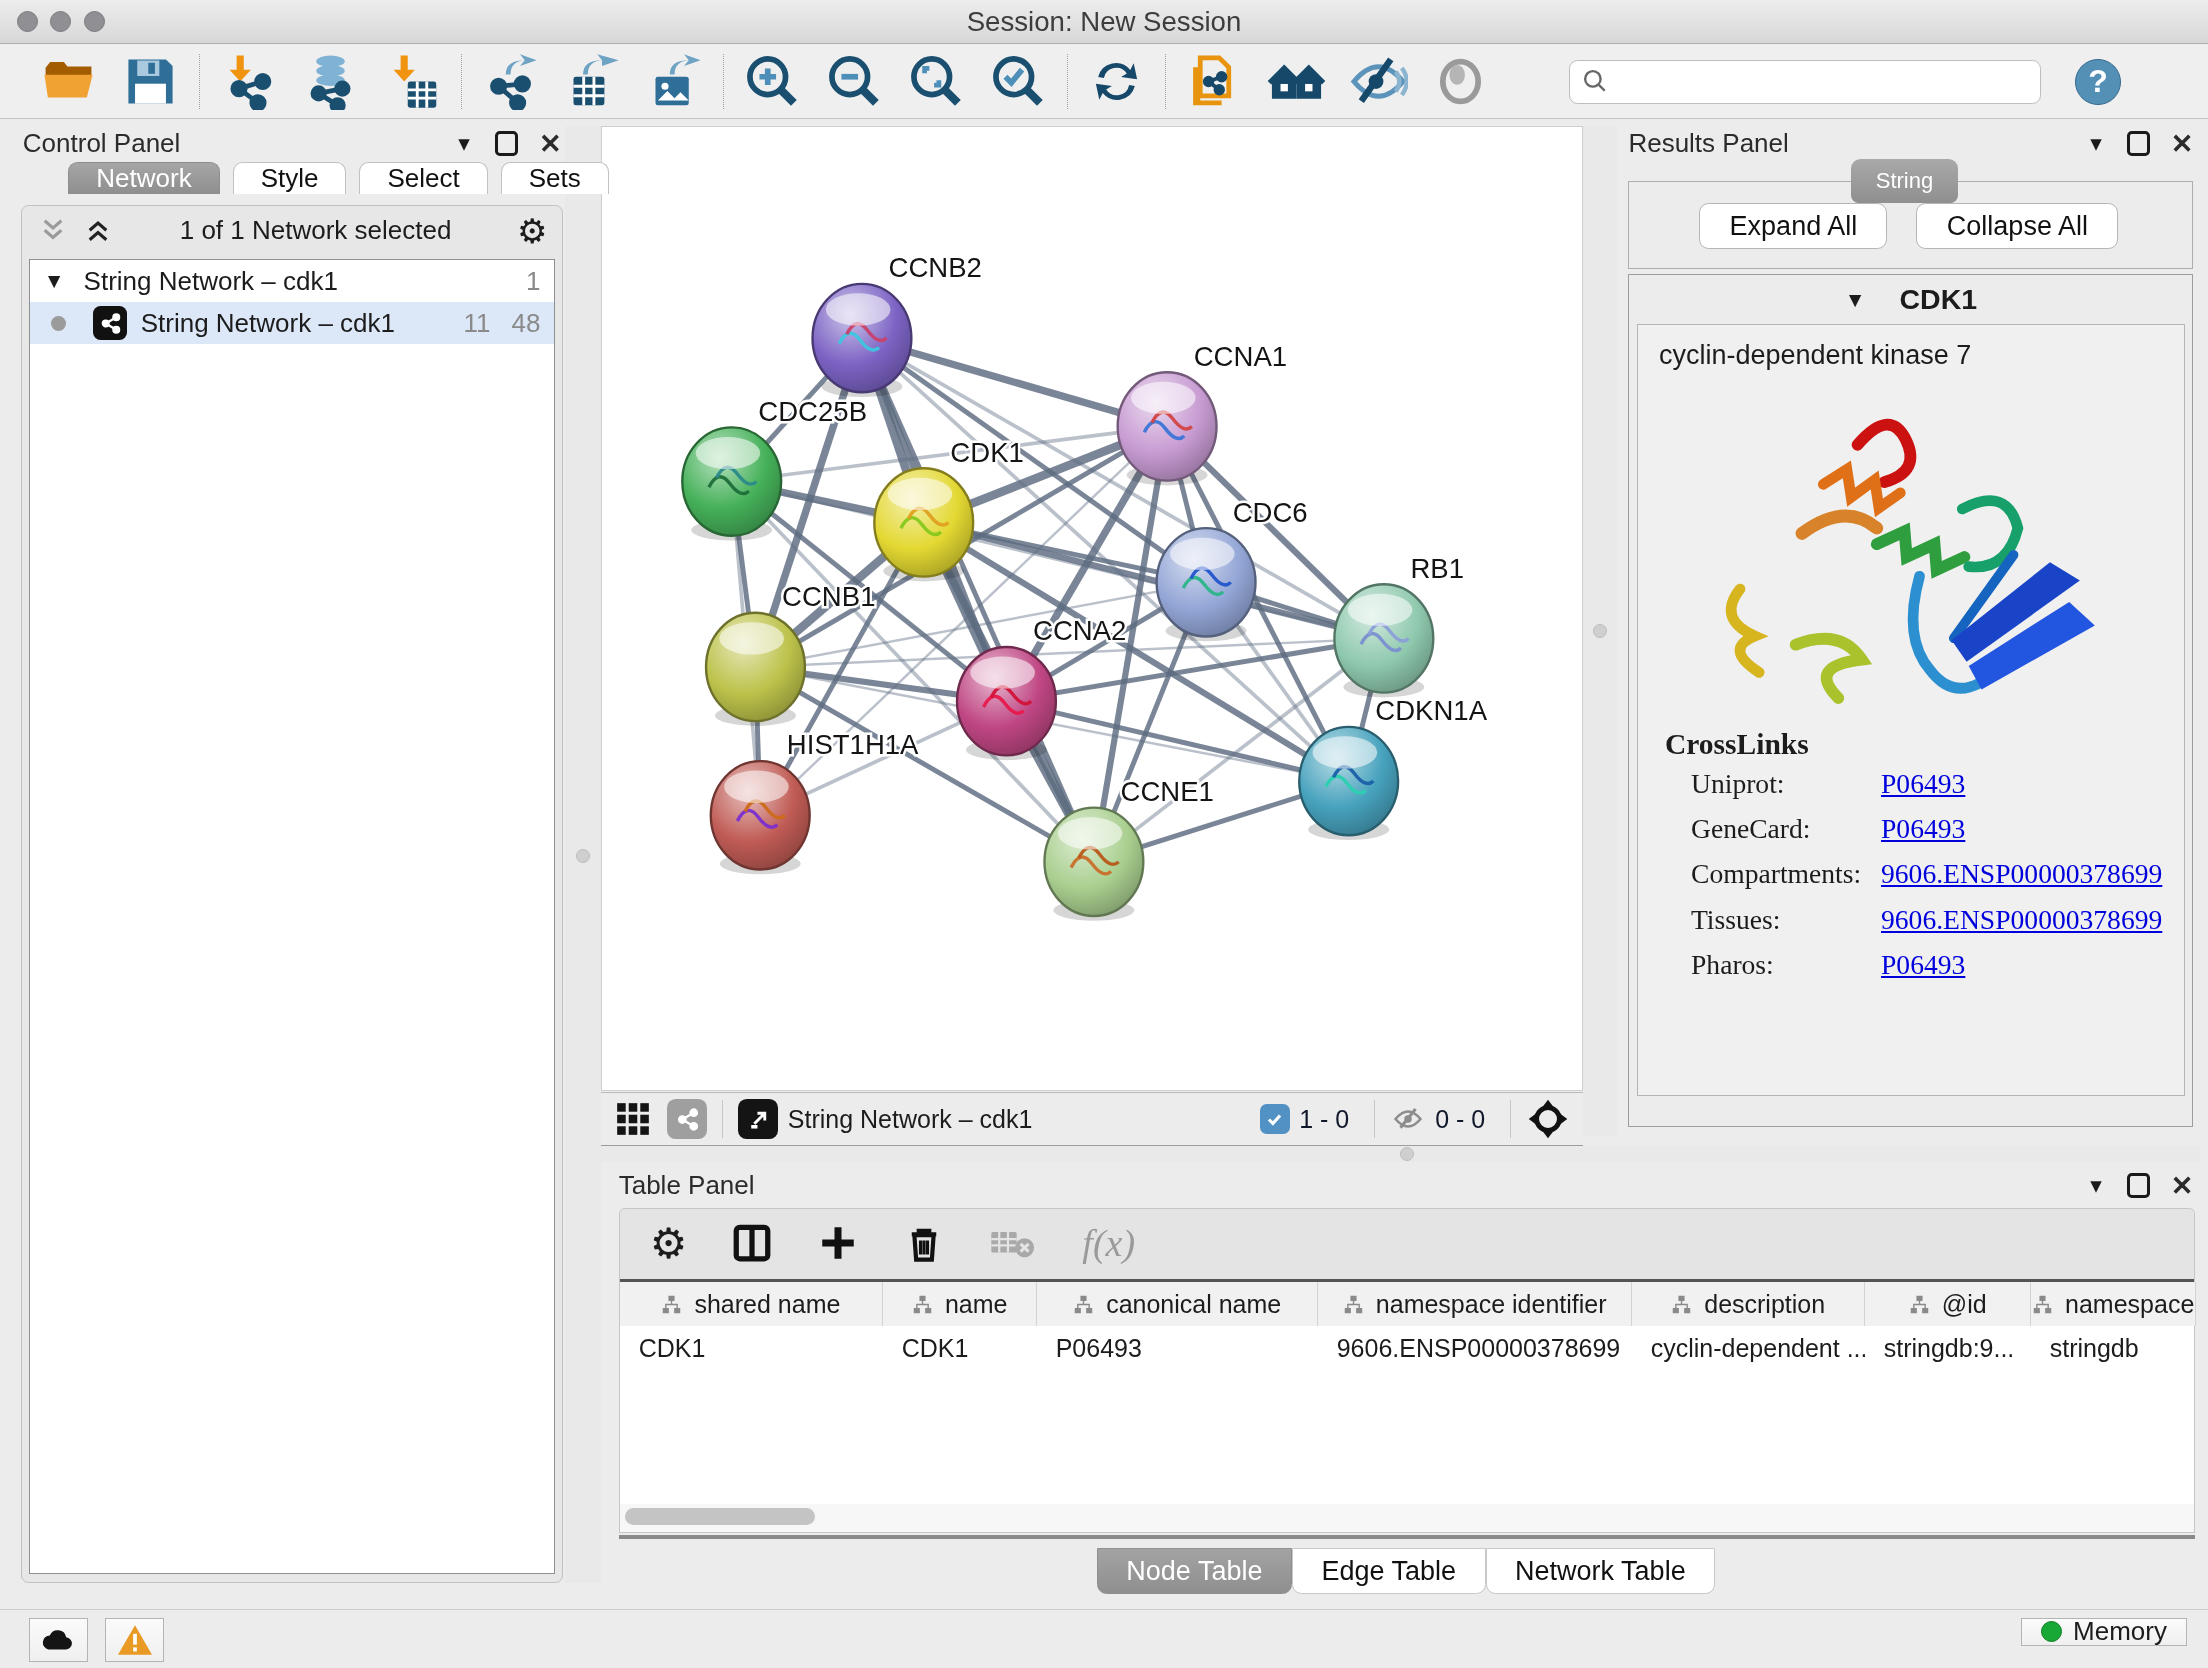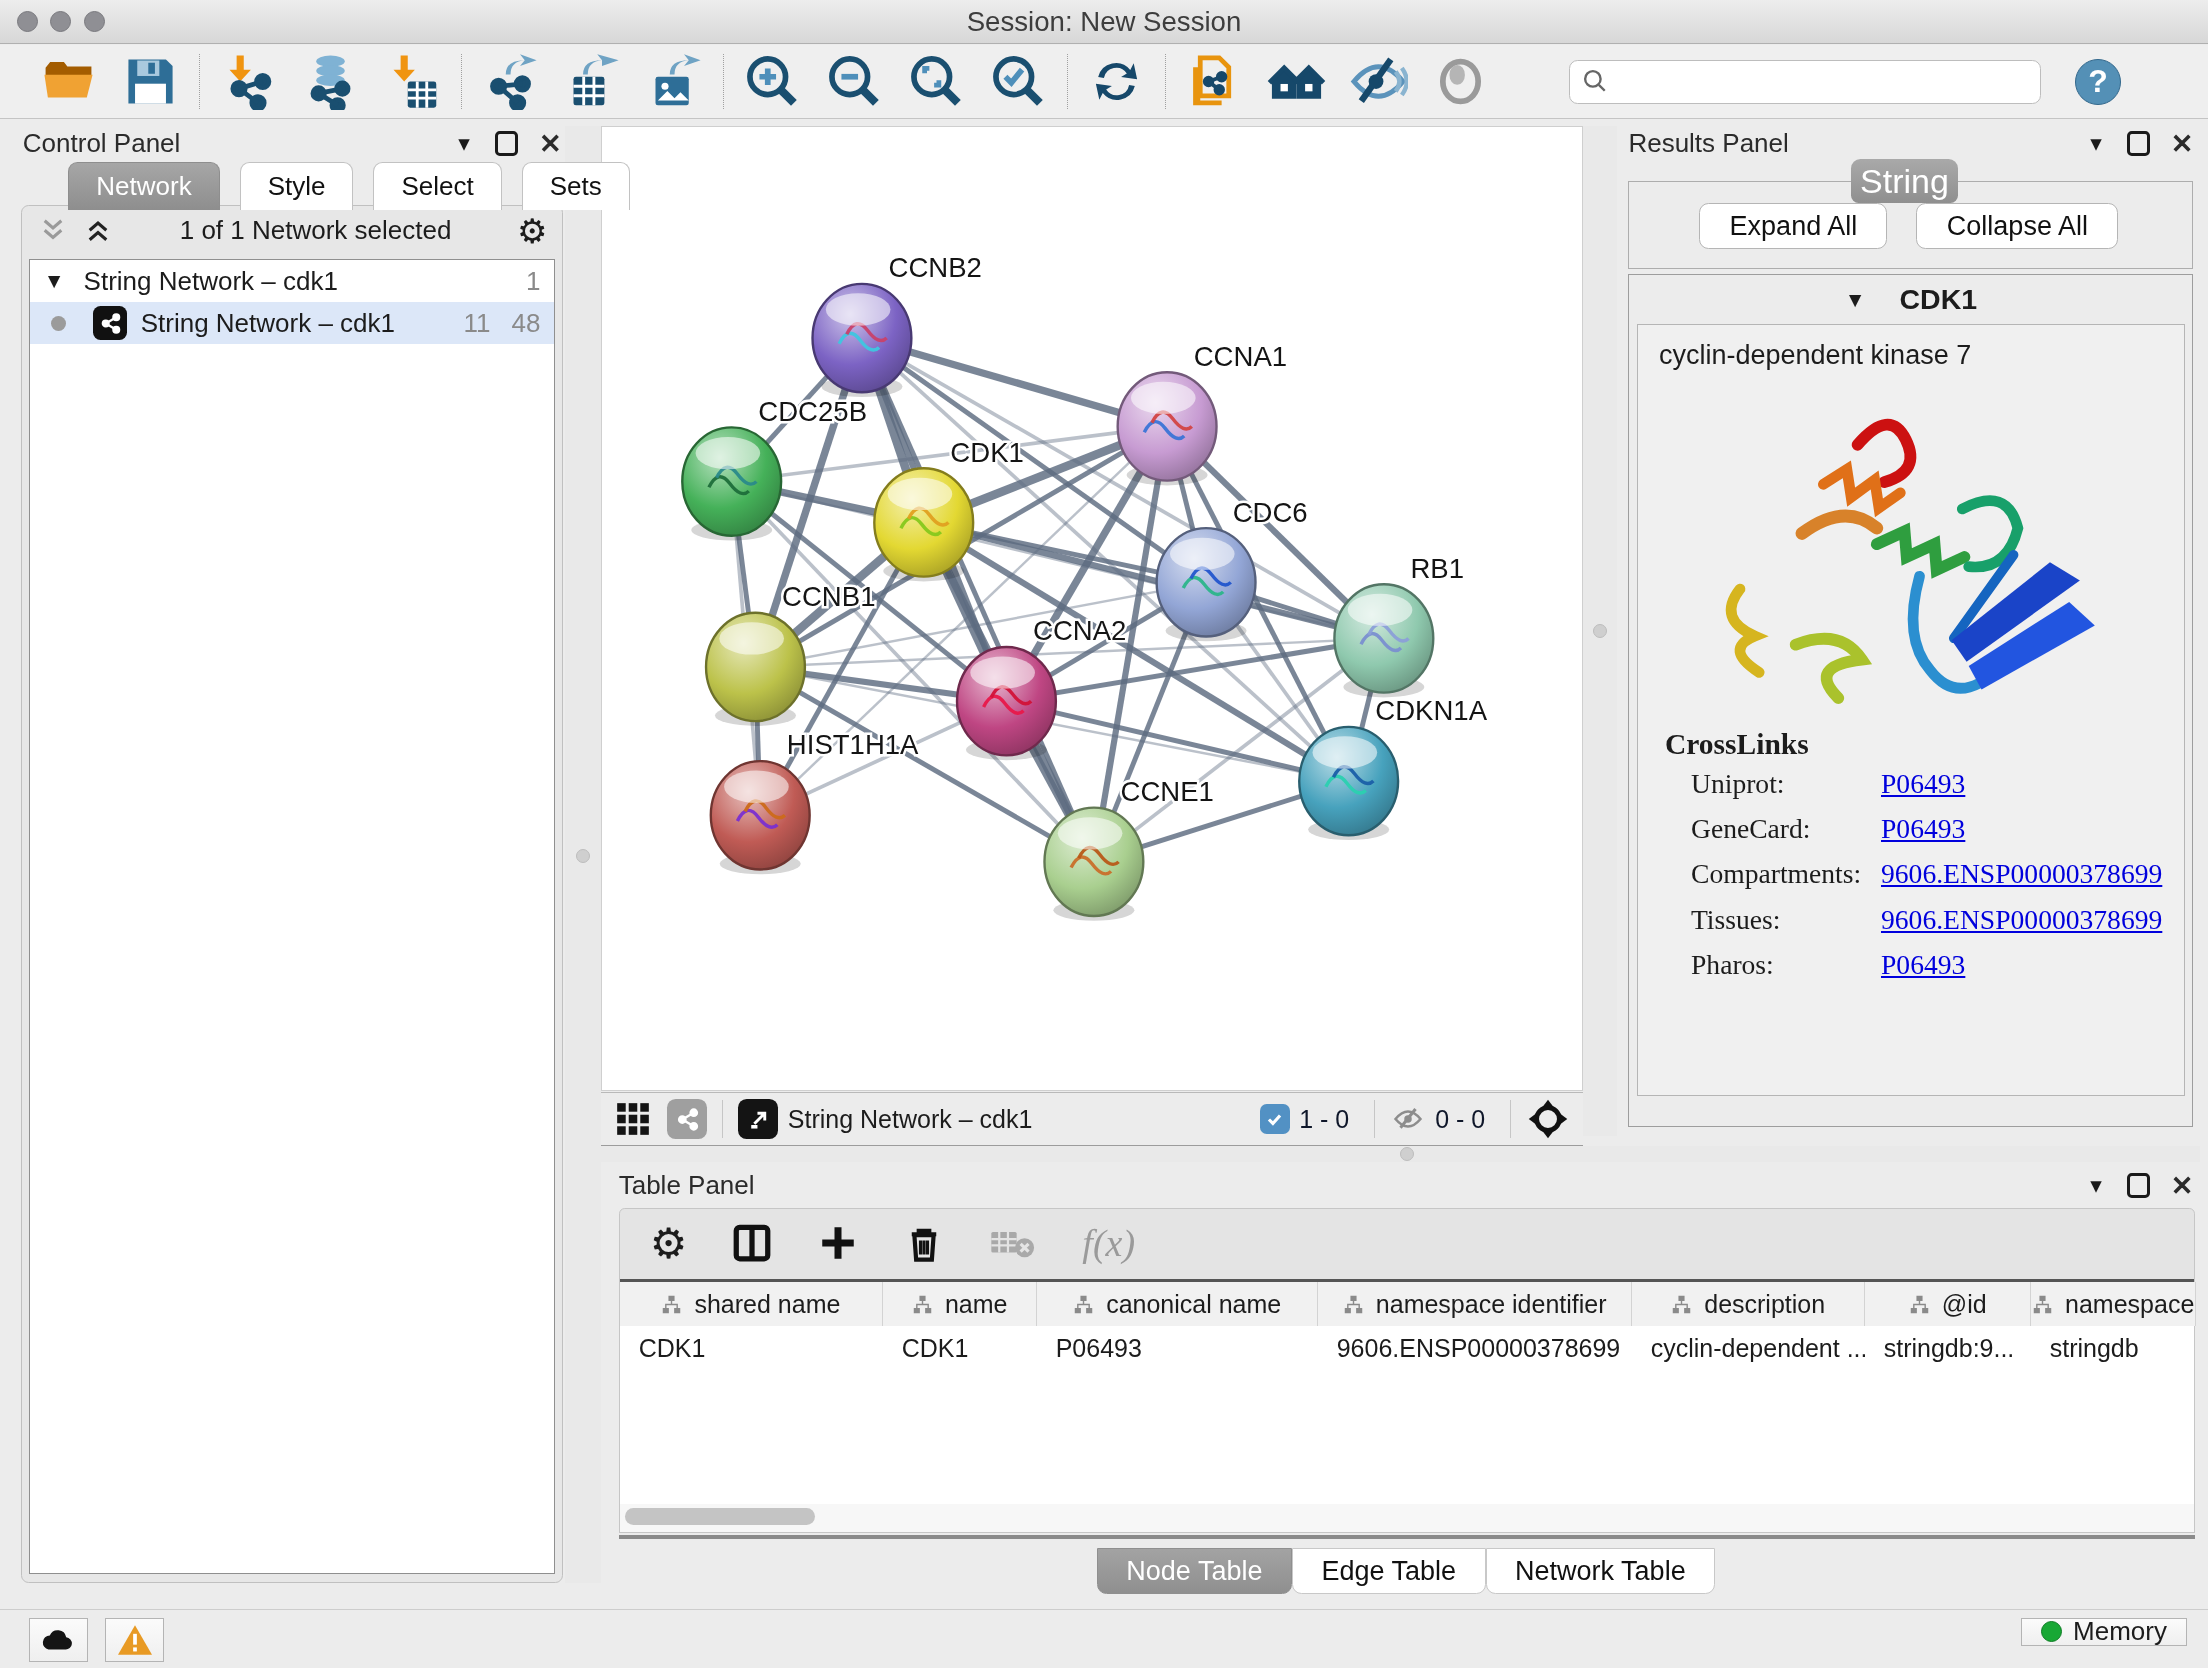--- a/index.html
+++ b/index.html
@@ -29,22 +29,22 @@
   .phead { display:flex; align-items:center; font-size:26px; color:#2b2b2b; }
   .phead .sp { flex:1; }
   .picon { font-size:23px; color:#1a1a1a; margin-left:25px; }
   .float-ic { width:23px; height:25px; border:3.3px solid #1a1a1a; border-radius:4.8px; margin-left:25px; }
   .x-ic { font-weight:bold; font-size:27px; margin-left:21px; }
 
   
   .control-panel { position:absolute; left:13.3px; top:126px; width:552px; height:1457px; }
   .cp-head { position:absolute; left:9.5px; top:1.9px; right:3.8px; }
   .cp-tabs { position:absolute; left:55px; top:36px; display:flex; z-index:3; }
-  .tab { height:48px; padding:0 27px; font-size:26px; display:flex; align-items:center; justify-content:center;
-    background:#fff; border:1px solid #c2c2c2; border-bottom:none; border-radius:9.5px 9.5px 0 0; margin-right:20px; color:#111; }
+  .tab { height:32px; padding:0 27px; font-size:26px; display:flex; align-items:center; justify-content:center;
+    background:#fff; border:1px solid #c2c2c2; border-bottom:none; border-radius:9.5px 9.5px 0 0; margin-right:13px; color:#111; }
   .tab.sel { background:linear-gradient(#a6a6a6,#8e8e8e); color:#fff; border-color:#8e8e8e; }
   .cp-body { position:absolute; left:7.6px; top:79px; right:1.9px; bottom:0; background:#e7e7e7;
     border:1.9px solid #c0c0c0; border-radius:7.6px; }
   .cp-subhead { height:49px; display:flex; align-items:center; padding:0 15px; font-size:26px; }
   .cp-subhead .title { flex:1; text-align:center; }
   .tree { position:absolute; left:7.6px; top:53px; right:7.6px; bottom:7.6px; background:#fff; border:1.9px solid #8f8f8f; }
   .trow { height:42px; display:flex; align-items:center; font-size:26px; padding:0 13.3px; }
   .trow.sel { background:#dce7f8; }
   .trow .cnt { color:#8a8a8a; margin-left:21px; }
   .share-badge { width:34px; height:34px; background:#111; border-radius:7.6px; display:flex; align-items:center; justify-content:center; margin-right:13.3px; }
@@ -60,21 +60,21 @@
     border-top:1.9px solid #b9b9b9; border-bottom:1.9px solid #9c9c9c; display:flex; align-items:center; padding:0 13.3px; font-size:25px; }
   .nf-sep { width:0; height:38px; border-left:1.9px solid #c6c6c6; margin:0 15px; }
   .nf-title { margin-left:9.5px; color:#1c1c1c; flex:1; }
   .nf-count { color:#0f172a; margin:0 9.5px; }
   .badge-dark { width:40px; height:40px; background:#141414; border-radius:8.6px; display:flex; align-items:center; justify-content:center; }
   .checkbox-blue { width:30px; height:30px; background:#5291c4; border-radius:6.7px; display:flex; align-items:center; justify-content:center; }
 
   
   .results-panel { position:absolute; left:1617px; top:126px; width:584px; height:1010px; }
   .rp-tab { position:absolute; left:234px; top:33px; width:107px; height:44px; border-radius:9.5px 9.5px 7.6px 7.6px;
-    background:linear-gradient(#a9a9a9,#8f8f8f); color:#fff; font-size:34px; display:flex; align-items:center; justify-content:center; z-index:2; }
+    background:linear-gradient(#a9a9a9,#8f8f8f); color:#fff; font-size:22px; display:flex; align-items:center; justify-content:center; z-index:2; }
   .rp-btnbox { position:absolute; left:11.4px; top:55px; right:7.6px; height:88px; background:#ececec; border:1.9px solid #adadad; }
   .rp-btn { position:absolute; top:21px; height:46px; background:#fff; border:1.9px solid #b5b5b5; border-radius:9.5px;
     font-size:27px; display:flex; align-items:center; justify-content:center; color:#111; }
   .rp-section { position:absolute; left:11.4px; top:148px; right:7.6px; bottom:9.5px; background:#ececec; border:1.9px solid #9d9d9d; }
   .rp-sechead { height:49px; display:flex; align-items:center; justify-content:center; gap:34px; font-size:28.5px; font-weight:bold; }
   .rp-content { position:absolute; left:7.6px; top:49px; right:7.6px; bottom:30px; background:#f0f0f0; border:1.9px solid #b5b5b5; }
   .rp-desc { font-size:27px; padding:15px 0 0 21px; }
   .xl-head { font-family:"Liberation Serif", serif; font-weight:bold; font-size:29.5px; padding-left:27px; }
   .xl-row { display:flex; font-family:"Liberation Serif", serif; font-size:27.6px; padding:6.7px 0 6.7px 53px; }
   .xl-row .lab { width:190px; }

